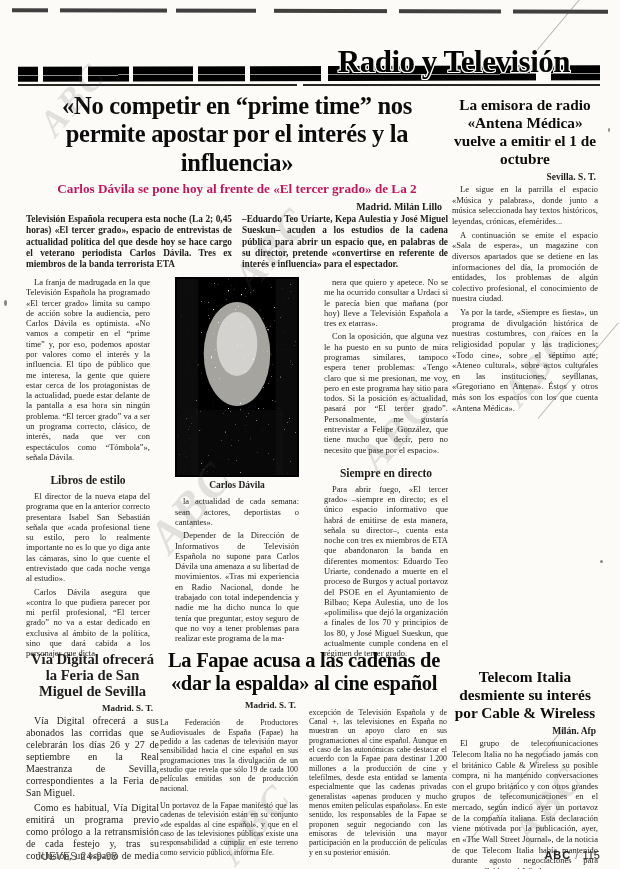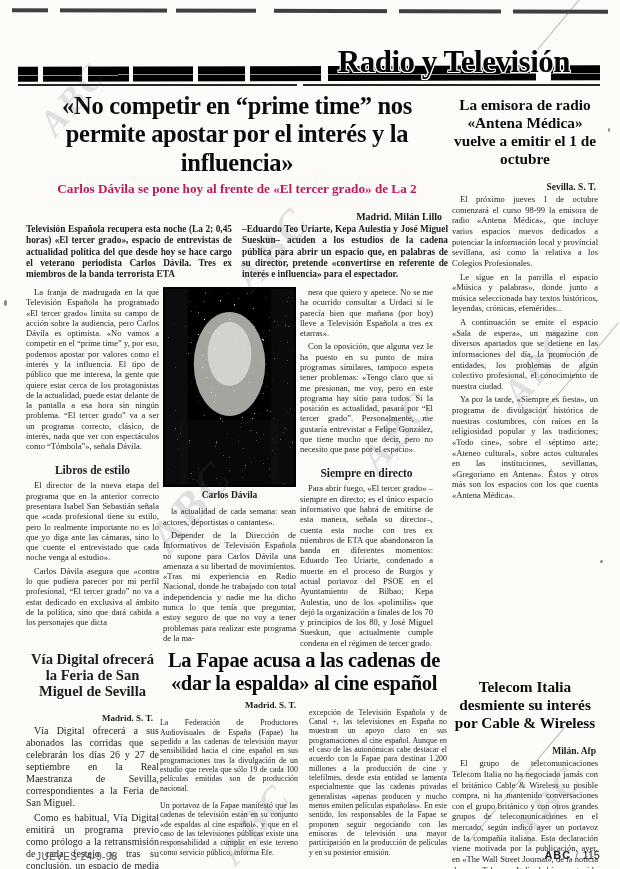--- a/index.html
+++ b/index.html
@@ -21,24 +21,24 @@
     background:linear-gradient(90deg,#000 0 48%,transparent 48% 49%,#000 49% 100%);}
   .section-title{position:absolute;top:44px;right:50px;margin:0;font-size:31px;font-weight:700;
     letter-spacing:-.5px;color:#050505;z-index:3;
     text-shadow:-1px -1px 0 #fcfbf8,1px -1px 0 #fcfbf8,-1px 1px 0 #fcfbf8,1px 1px 0 #fcfbf8,
       0 -1px 0 #fcfbf8,0 1px 0 #fcfbf8,-1px 0 0 #fcfbf8,1px 0 0 #fcfbf8;}
   
   .main{position:absolute;left:26px;top:92px;width:422px;}
   .headline{margin:0 0 4px;font-size:24.5px;line-height:1.16;font-weight:700;text-align:center;
     letter-spacing:-.3px;color:#0c0c0c;}
   .subheadline{margin:2px 0 1px;font-size:13.2px;font-weight:700;text-align:center;color:#be185d;}
-  .byline{margin:14px 6px 2px 0;text-align:right;font-size:10px;font-weight:700;}
+  .byline{margin:4px 6px 2px 0;text-align:right;font-size:10px;font-weight:700;}
   .lead{display:flex;gap:10px;font-weight:700;font-size:9.3px;line-height:1.2;text-align:justify;}
   .lead>div{width:50%;}
-  .body-cols{display:flex;gap:4px;margin-top:7px;height:402px;overflow:hidden;}
+  .body-cols{display:flex;gap:25px;margin-top:7px;height:402px;overflow:hidden;}
   .col{width:133px;font-size:8.5px;line-height:1.21;text-align:justify;}
   .col p,.railp p,.smallbody p{margin:0 0 3px;text-indent:8px;}
   .col-subhead{text-align:center;font-weight:700;font-size:11.5px;margin:12px 0 3px;text-indent:0 !important;}
   figure{margin:0 0 4px;}
   .photo-frame{border:1px solid #000;height:198px;overflow:hidden;background:#ddd;}
   .photo-frame svg{display:block;width:100%;height:100%;}
   figcaption{text-align:center;font-weight:700;font-size:9.5px;margin:3px 0 5px;}
   
   .rail{position:absolute;left:452px;top:96px;width:146px;}
   .rail h3{margin:0 0 3px;font-size:15.3px;line-height:1.18;font-weight:700;text-align:center;color:#0d0d0d;}
@@ -143,21 +143,20 @@
         <p>Para abrir fuego, «El tercer grado» –siempre en directo; es el único espacio informativo que habrá de emitirse de esta manera, señala su director–, cuenta esta noche con tres ex miembros de ETA que abandonaron la banda en diferentes momentos: Eduardo Teo Uriarte, condenado a muerte en el proceso de Burgos y actual portavoz del PSOE en el Ayuntamiento de Bilbao; Kepa Aulestia, uno de los «polimilis» que dejó la organización a finales de los 70 y principios de los 80, y José Miguel Sueskun, que actualmente cumple condena en el régimen de tercer grado.</p>
       </div>
     </div>
   </div>
 
   <div class="rail">
     <div>
       <h3>La emisora de radio «Antena Médica» vuelve a emitir el 1 de octubre</h3>
       <div class="byline">Sevilla. S. T.</div>
       <div class="railp rail-art1-body">
-        <p>El próximo jueves 1 de octubre comenzará el curso 98-99 la emisora de radio «Antena Médica», que incluye varios espacios nuevos dedicados a potenciar la información local y provincial sevillana, así como la relativa a los Colegios Profesionales.</p>
         <p>Le sigue en la parrilla el espacio «Música y palabras», donde junto a música seleccionada hay textos históricos, leyendas, crónicas, efemérides...</p>
         <p>A continuación se emite el espacio «Sala de espera», un magazine con diversos apartados que se detiene en las informaciones del día, la promoción de entidades, los problemas de algún colectivo profesional, el conocimiento de nuestra ciudad.</p>
         <p>Ya por la tarde, «Siempre es fiesta», un programa de divulgación histórica de nuestras costumbres, con raíces en la religiosidad popular y las tradiciones; «Todo cine», sobre el séptimo arte; «Ateneo cultural», sobre actos culturales en las instituciones, sevillanas, «Gregoriano en Antena». Éstos y otros más son los espacios con los que cuenta «Antena Médica».</p>
       </div>
     </div>
     <div class="rail-art2">
       <h3>Telecom Italia desmiente su interés por Cable &amp; Wireless</h3>
       <div class="byline">Milán. Afp</div>
       <div class="railp rail-art2-body">
         <p>El grupo de telecomunicaciones Telecom Italia no ha negociado jamás con el británico Cable &amp; Wireless su posible compra, ni ha mantenido conversaciones con el grupo británico y con otros grandes grupos de telecomunicaciones en el mercado, según indicó ayer un portavoz de la compañía italiana. Esta declaración viene motivada por la publicación, ayer, en «The Wall Street Journal», de la noticia de que Telecom Italia había mantenido durante agosto negociaciones para comprar Cable and Wireless, y que estas conversaciones fracasaron tras la bajada de los títulos de los dos grupos en bolsa.</p>

